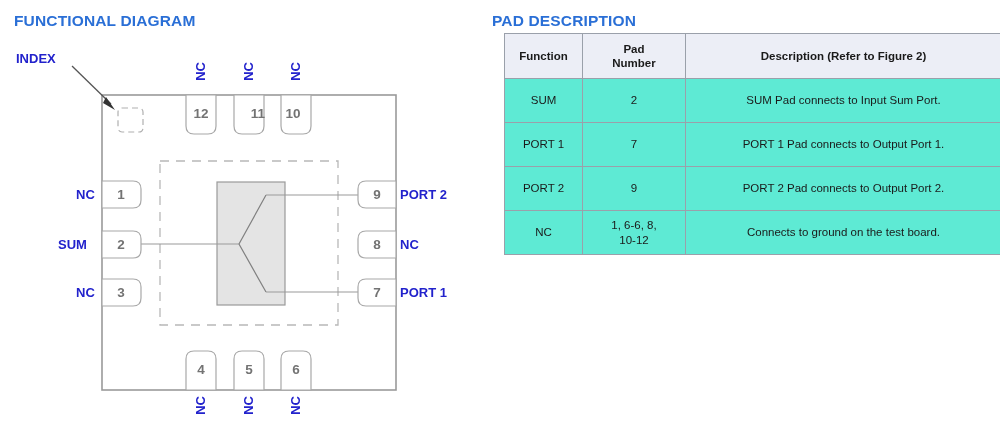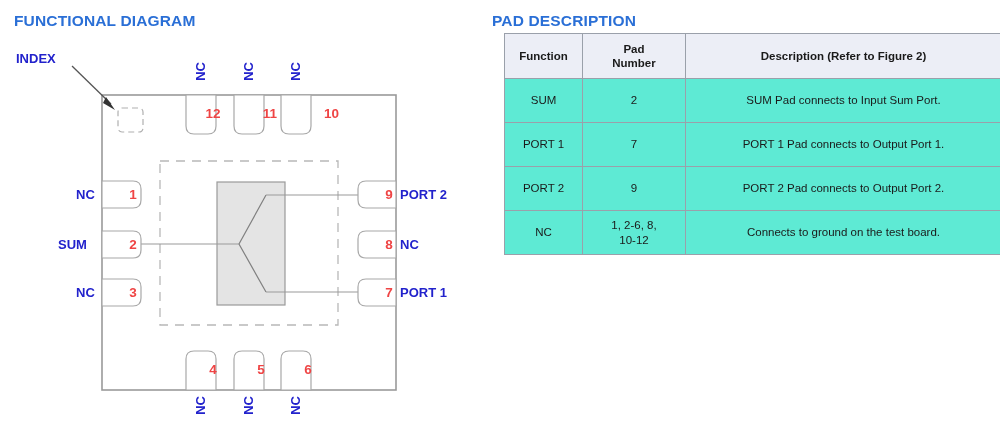--- a/index.html
+++ b/index.html
@@ -46,27 +46,26 @@
     white-space: nowrap;
     line-height: 1;
   }
   .diag-label.vertical {
     writing-mode: vertical-rl;
     transform: rotate(180deg);
     transform-origin: center;
   }
   .pin-num {
     position: absolute;
-    color: #ef4444;
+    color: #737373;
     font-size: 13.5px;
     font-weight: bold;
     white-space: nowrap;
     line-height: 1;
     text-align: center;
-    padding-left: 12px;
   }
 
   
   #pad-table {
     position: absolute;
     left: 24px;
     top: 33px;
     width: 497px;
     border-collapse: collapse;
     table-layout: fixed;
@@ -156,21 +155,21 @@
     <div class="pin-num" style="left:358px; top:188px; width:38px;">9</div>
     <div class="pin-num" style="left:358px; top:238px; width:38px;">8</div>
     <div class="pin-num" style="left:358px; top:286px; width:38px;">7</div>
 
     <div class="diag-label vertical" style="left:194px; top:62px;">NC</div>
     <div class="diag-label vertical" style="left:242px; top:62px;">NC</div>
     <div class="diag-label vertical" style="left:289px; top:62px;">NC</div>
 
     <div class="pin-num" style="left:186px; top:107px; width:30px;">12</div>
     <div class="pin-num" style="left:234px; top:107px; width:48px;">11</div>
-    <div class="pin-num" style="left:281px; top:107px; width:46px;text-align:right;">10</div>
+    <div class="pin-num" style="left:270px; top:107px; width:46px;">10</div>
 
     <div class="pin-num" style="left:186px; top:363px; width:30px;">4</div>
     <div class="pin-num" style="left:234px; top:363px; width:30px;">5</div>
     <div class="pin-num" style="left:281px; top:363px; width:30px;">6</div>
 
     <div class="diag-label vertical" style="left:194px; top:396px;">NC</div>
     <div class="diag-label vertical" style="left:242px; top:396px;">NC</div>
     <div class="diag-label vertical" style="left:289px; top:396px;">NC</div>
 
   </div>
@@ -214,20 +213,20 @@
       <tr>
         <td>PORT 2</td>
         <td>
           <span>9</span>
         </td>
         <td>PORT 2 Pad connects to Output Port 2.</td>
       </tr>
       <tr>
         <td>NC</td>
         <td>
-          <span>1, 2-6, 8,</span><br>
+          <span>1, 6-6, 8,</span><br>
           <span>10-12</span>
         </td>
         <td>Connects to ground on the test board.</td>
       </tr>
     </tbody>
   </table>
 </div>
 
 </body></html>

